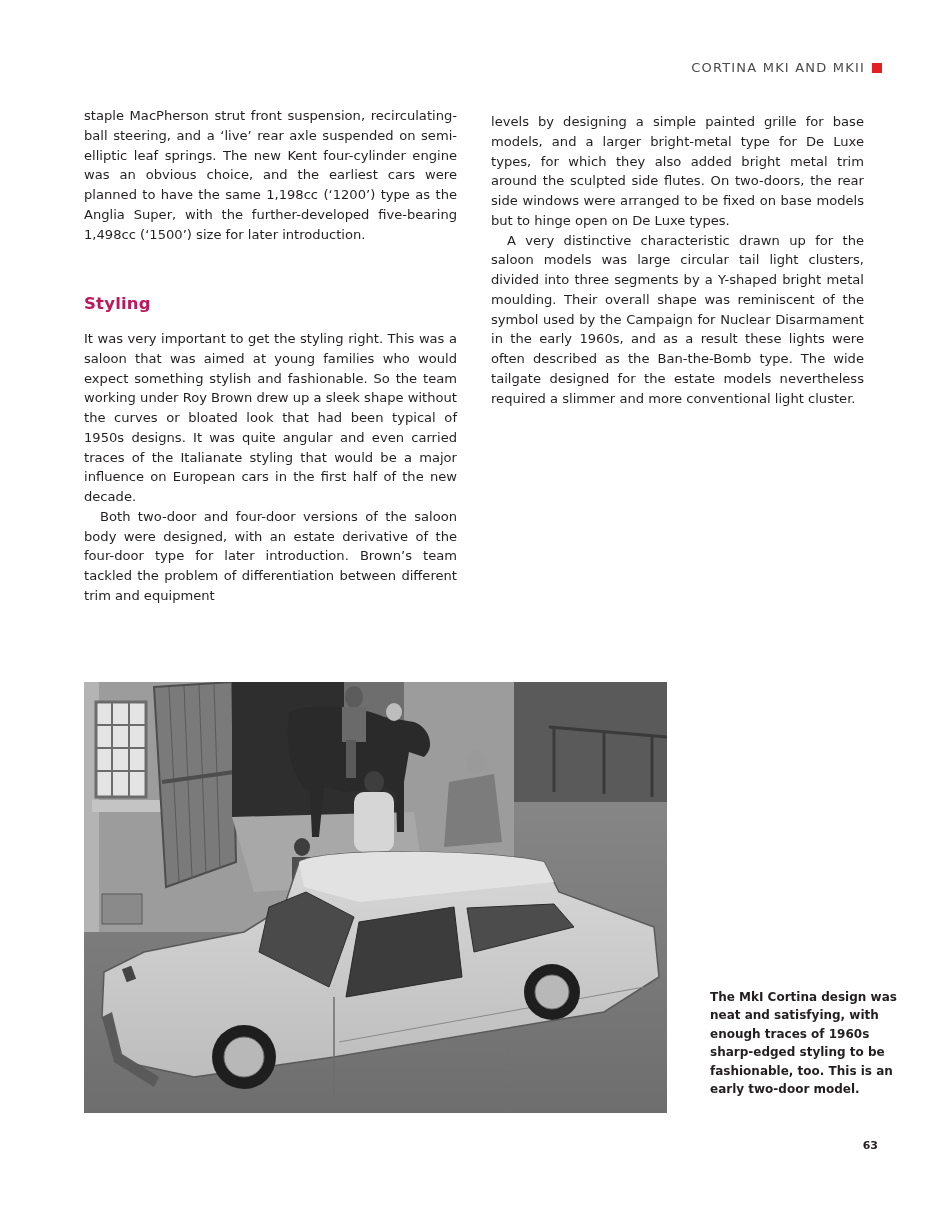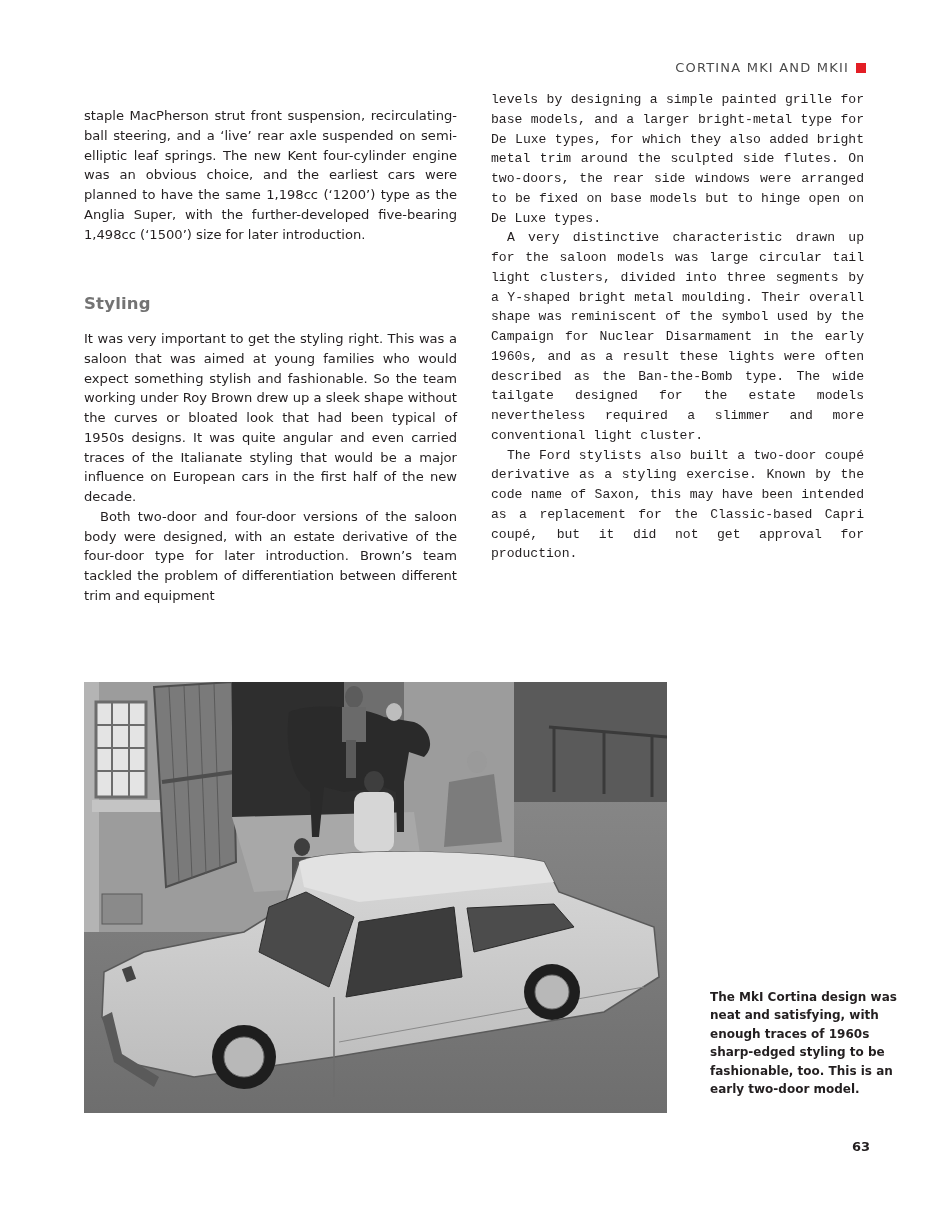--- a/index.html
+++ b/index.html
@@ -1,54 +1,53 @@
 <!DOCTYPE html>
 <html><head>
   <meta charset="utf-8">
   <style>
     html, body { margin: 0; padding: 0; background: #ffffff; }
     body { width: 930px; height: 1212px; position: relative; overflow: hidden;
            font-family: "DejaVu Sans", sans-serif; color: #231f20; }
-    .running-head { position: absolute; top: 60px; right: 64px; font-size: 13px;
+    .running-head { position: absolute; top: 60px; right: 48px; font-size: 13px;
                     letter-spacing: 1.2px; color: #4a4a4a; display: flex; align-items: center; justify-content: space-between; }
     .running-head .sq { display: inline-block; width: 10px; height: 10px; margin-left: 7px; }
     .col { position: absolute; width: 373px; font-size: 13.1px; line-height: 19.75px;
            text-align: justify; }
     .col.left { left: 84px; top: 106px; }
-    .col.right { left: 491px; top: 90px; font-family: Liberation Mono, monospace; }
+    .col.right { left: 491px; top: 112px; }
     .col p { margin: 0; }
     .col p.indent { text-indent: 16px; }
     h2 { margin: 0; font-size: 16.5px; font-weight: bold; letter-spacing: 0.2px; }
     .left h2 { margin-top: 50px; margin-bottom: 15px; }
     .right h2 { margin-top: 45px; margin-bottom: 15px; }
     .photo { position: absolute; left: 84px; top: 682px; width: 583px; height: 431px;
              overflow: hidden; background: #8a8a8a; }
     .caption { position: absolute; left: 690px; top: 988px; width: 190px; font-size: 12px;
                line-height: 18.4px; font-weight: bold; color: #231f20; margin-left: 20px; }
-    .folio { position: absolute; right: 60px; top: 1139px; font-size: 13px; font-weight: bold; }
+    .folio { position: absolute; right: 52px; top: 1139px; font-size: 11px; font-weight: bold; }
   </style>
 </head>
 <body>
 
 <div class="running-head">
   <span>CORTINA MKI AND MKII</span>
   <span class="sq" style="background:#e31e25"></span>
 </div>
 
 <div class="col left">
   <p>staple MacPherson strut front suspension, recirculating-ball steering, and a ‘live’ rear axle suspended on semi-elliptic leaf springs. The new Kent four-cylinder engine was an obvious choice, and the earliest cars were planned to have the same 1,198cc (‘1200’) type as the Anglia Super, with the further-developed five-bearing 1,498cc (‘1500’) size for later introduction.</p>
-  <h2 style="color:#737373">Styling</h2>
+  <h2 style="color:#be185d">Styling</h2>
   <p>It was very important to get the styling right. This was a saloon that was aimed at young families who would expect something stylish and fashionable. So the team working under Roy Brown drew up a sleek shape without the curves or bloated look that had been typical of 1950s designs. It was quite angular and even carried traces of the Italianate styling that would be a major influence on European cars in the first half of the new decade.</p>
   <p class="indent">Both two-door and four-door versions of the saloon body were designed, with an estate derivative of the four-door type for later introduction. Brown’s team tackled the problem of differentiation between different trim and equipment</p>
 </div>
 
 <div class="col right">
   <p>levels by designing a simple painted grille for base models, and a larger bright-metal type for De Luxe types, for which they also added bright metal trim around the sculpted side flutes. On two-doors, the rear side windows were arranged to be fixed on base models but to hinge open on De Luxe types.</p>
   <p class="indent">A very distinctive characteristic drawn up for the saloon models was large circular tail light clusters, divided into three segments by a Y-shaped bright metal moulding. Their overall shape was reminiscent of the symbol used by the Campaign for Nuclear Disarmament in the early 1960s, and as a result these lights were often described as the Ban-the-Bomb type. The wide tailgate designed for the estate models nevertheless required a slimmer and more conventional light cluster.</p>
-  <p class="indent">The Ford stylists also built a two-door coupé derivative as a styling exercise. Known by the code name of Saxon, this may have been intended as a replacement for the Classic-based Capri coupé, but it did not get approval for production.</p>
 </div>
 
 <div class="photo" aria-label="Black-and-white photo of an early two-door Mk I Ford Cortina parked in a stable yard, with a child on a horse and several people behind it">
   <svg width="583" height="431" viewBox="0 0 583 431">
     <defs>
       <linearGradient id="ground" x1="0" y1="0" x2="0" y2="1">
         <stop offset="0" stop-color="#8f8f8f"></stop>
         <stop offset="1" stop-color="#6e6e6e"></stop>
       </linearGradient>
       <linearGradient id="body" x1="0" y1="0" x2="0" y2="1">

